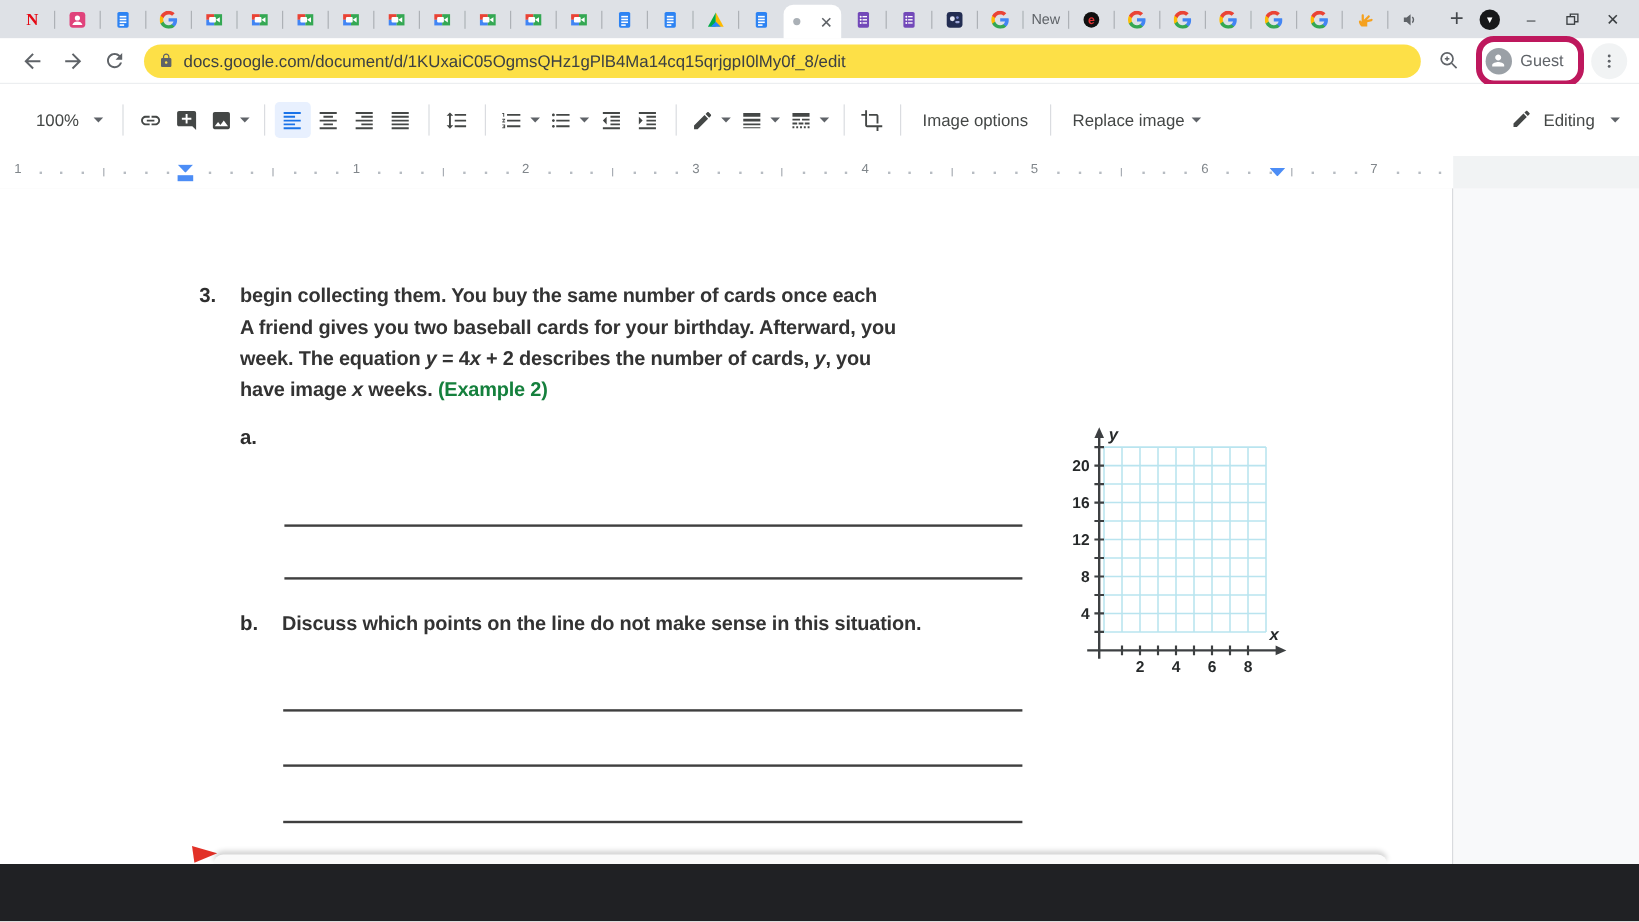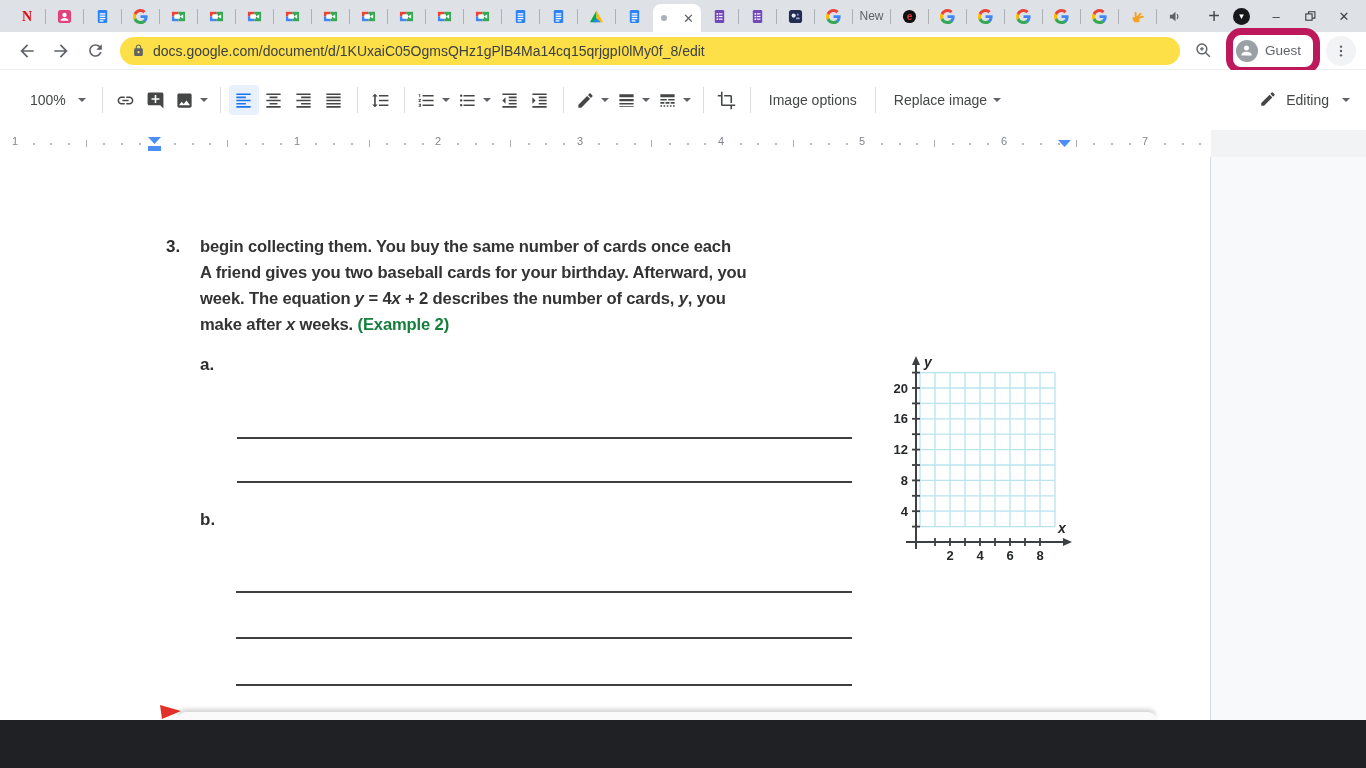--- a/index.html
+++ b/index.html
@@ -28,21 +28,21 @@
   
   .urlbar{position:absolute;left:0;top:32px;width:1366px;height:38px;background:#fff;
     display:flex;align-items:center;padding:0 10px;box-sizing:border-box;border-bottom:1px solid #eceef0;}
   .navbtn{border:0;background:none;width:34px;height:30px;display:flex;align-items:center;justify-content:center;
     color:#5f6368;padding:0;cursor:pointer;}
   .omnibox{flex:1;height:28px;background:#fde047;border-radius:14px;display:flex;align-items:center;
     padding:0 12px;margin:0 8px;color:#5f6368;min-width:0;}
   .urltext{font-size:14px;color:#3c4043;margin-left:8px;white-space:nowrap;overflow:hidden;}
   .rightbtn{border:0;background:none;width:32px;height:30px;display:flex;align-items:center;justify-content:center;
     color:#5f6368;padding:0;cursor:pointer;}
-  .guest{display:flex;align-items:center;gap:7px;border:7px solid #be185d;border-radius:15px;
+  .guest{display:flex;align-items:center;gap:7px;border:5px solid #be185d;border-radius:15px;
     height:28px;padding:2px 12px 2px 3px;margin:0 6px;background:#fff;cursor:pointer;text-align:right;}
   .guest .gavatar{width:22px;height:22px;border-radius:50%;background:#9aa0a6;display:flex;
     align-items:center;justify-content:center;color:#fff;}
   .guest .gname{font-size:13.5px;color:#5f6368;}
   .kebab{width:30px;height:30px;border-radius:50%;background:#f1f3f4;border:0;display:flex;
     align-items:center;justify-content:center;color:#5f6368;cursor:pointer;}
 
   
   .doctoolbar{position:absolute;left:0;top:70px;width:1366px;height:60px;background:#fff;
     display:flex;align-items:center;padding-left:22px;box-sizing:border-box;}
@@ -721,36 +721,37 @@
 
   <div class="docarea">
     <div class="page">
 
       <div class="tbx" style="left:166px;top:77px">
         <span class="plabel" style="width:34px">3.</span>
         <div class="rich">
             <div class="tl"><span>begin collecting them. You buy the same number of cards once each</span></div>
             <div class="tl"><span>A friend gives you two baseball cards for your birthday. Afterward, you</span></div>
             <div class="tl"><span>week. The equation </span><span class="it">y</span><span> = 4</span><span class="it">x</span><span> + 2 describes the number of cards, </span><span class="it">y</span><span>, you</span></div>
-            <div class="tl"><span>make after </span><span class="it">x</span><span> weeks. </span><span class="example">(Example 2)</span></div>
+            <div class="tl"><span>have image </span><span class="it">x</span><span> weeks. </span><span class="example">(Example 2)</span></div>
           </div>
       </div>
 
       <div class="tbx" style="left:200px;top:195px">
         <span class="plabel" style="width:37px">a.</span>
         <div class="rich">
           </div>
       </div>
 
       <div class="ansline" style="left:237px;top:280px;width:615px"></div>
       <div class="ansline" style="left:237px;top:324px;width:615px"></div>
 
       <div class="tbx" style="left:200px;top:350px">
         <span class="plabel" style="width:35px">b.</span>
         <div class="rich">
+            <div class="tl"><span>Discuss which points on the line do not make sense in this situation.</span></div>
           </div>
       </div>
 
       <div class="ansline" style="left:236px;top:434px;width:616px"></div>
       <div class="ansline" style="left:236px;top:480px;width:616px"></div>
       <div class="ansline" style="left:236px;top:527px;width:616px"></div>
 
       <svg id="graph-svg" width="190" height="215" style="position:absolute;left:886px;top:195px">
           <line x1="34" y1="20.6" x2="34" y2="174.6" stroke="#b9e4ef" stroke-width="1.3"></line>
           <line x1="49" y1="20.6" x2="49" y2="174.6" stroke="#b9e4ef" stroke-width="1.3"></line>

